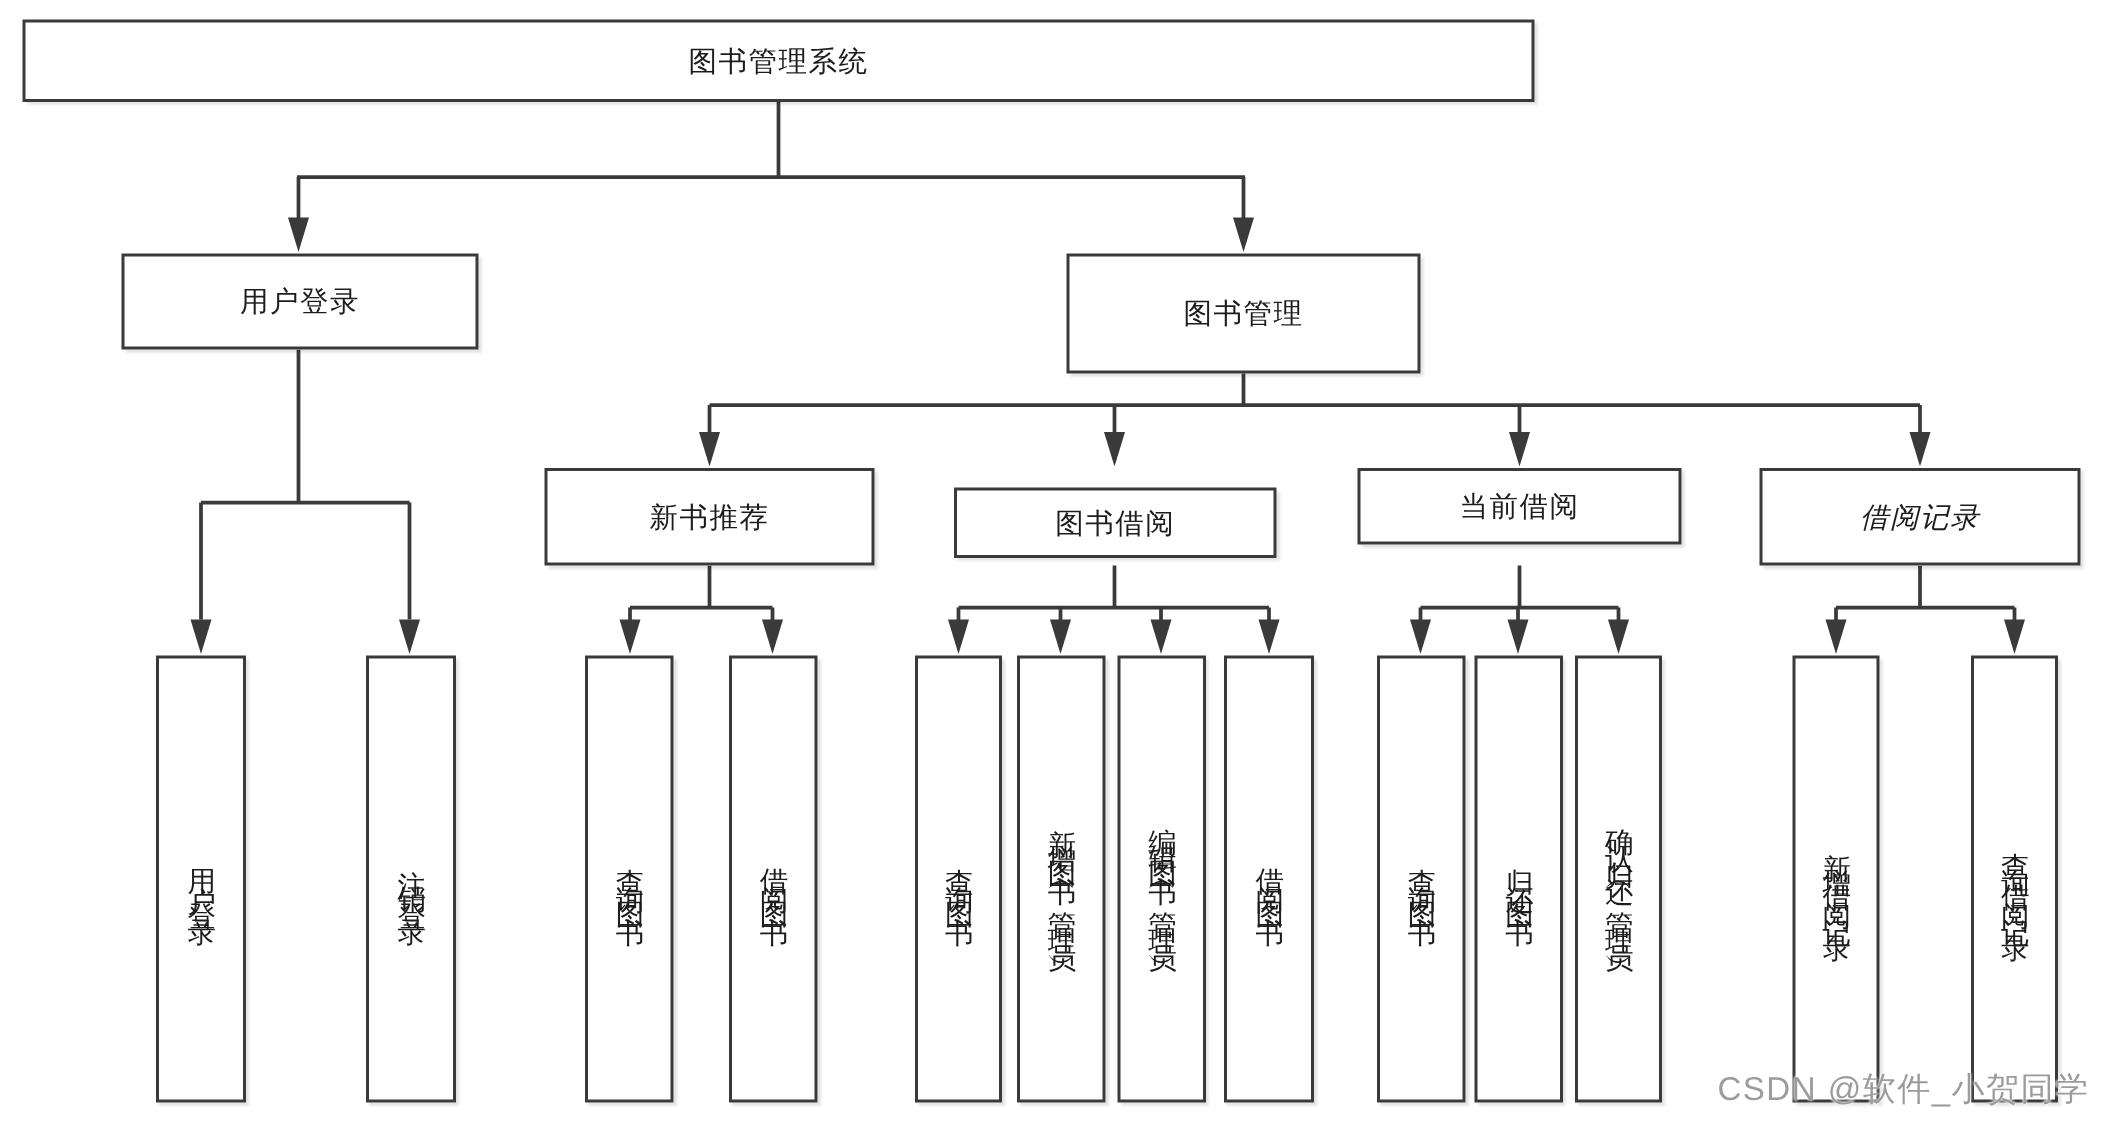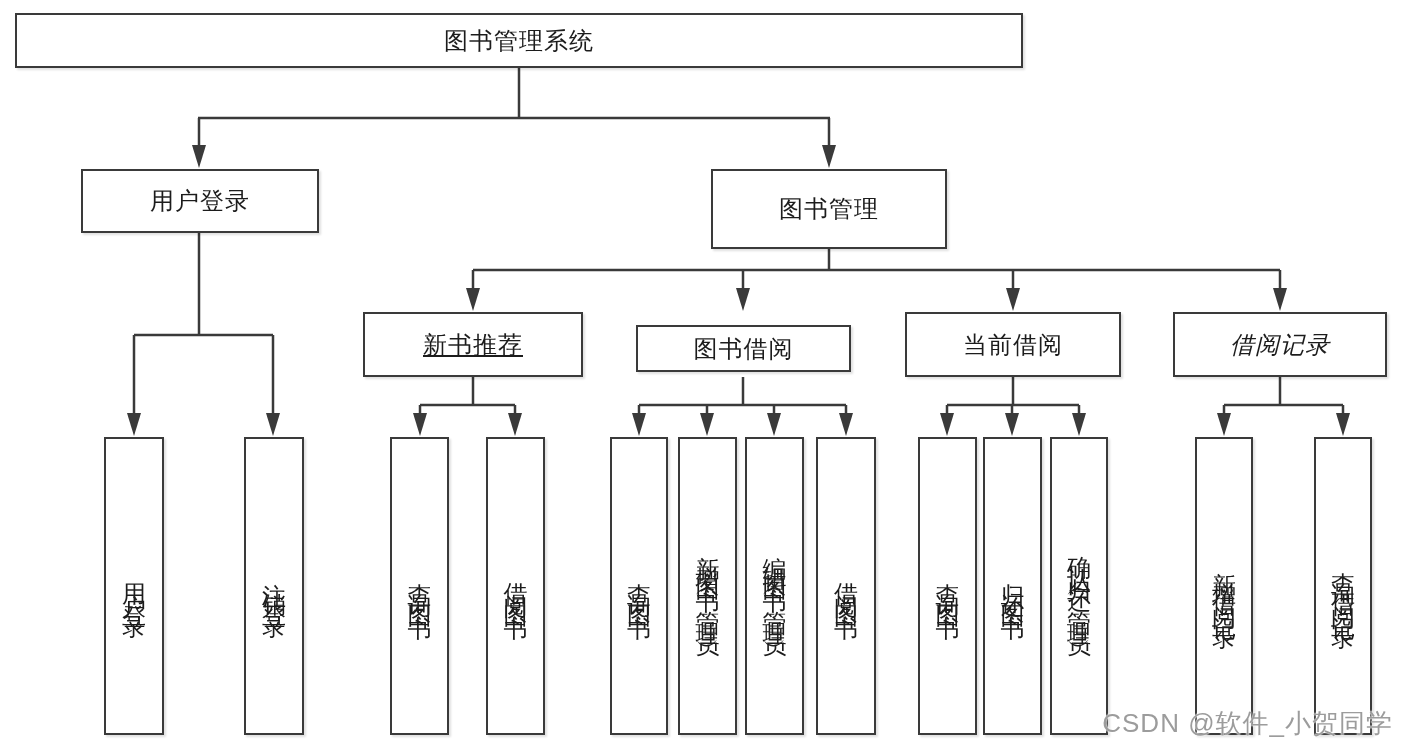--- a/index.html
+++ b/index.html
@@ -14,37 +14,37 @@
   .box{
     position:absolute;
     box-sizing:border-box;
     background:#fff;
     border:2px solid #3a3a3a;
     display:flex;
     align-items:center;
     justify-content:center;
     z-index:2;
     color:#1c1c1c;
-    font-size:24px;
+    font-size:19px;
     letter-spacing:1px;
     box-shadow:2px 2px 2px rgba(0,0,0,0.12);
   }
   .box.v span{
     writing-mode:vertical-lr;
     text-orientation:mixed;
     letter-spacing:11px;
     line-height:1;
     white-space:nowrap;
   }
   #watermark{
     position:absolute;
     right:12px;
     bottom:6px;
     z-index:5;
-    font-size:26px;
+    font-size:22px;
     color:#9c9c9c;
     letter-spacing:1px;
     text-shadow:0 0 2px #fff,0 0 2px #fff;
   }
 </style>
 </head>
 <body>
 
 <div id="canvas">
 
@@ -101,23 +101,23 @@
       <polygon points="1072,413 1086,413 1079,436" fill="#3a3a3a"></polygon>
       <polygon points="1217,413 1231,413 1224,436" fill="#3a3a3a"></polygon>
       <polygon points="1336,413 1350,413 1343,436" fill="#3a3a3a"></polygon>
     </svg>
 
   <div class="box" style="left:15px;top:13px;width:1008px;height:55px;">图书管理系统</div>
 
   <div class="box" style="left:81px;top:169px;width:238px;height:64px;">用户登录</div>
   <div class="box" style="left:711px;top:169px;width:236px;height:80px;">图书管理</div>
 
-  <div class="box" style="left:363px;top:312px;width:220px;height:65px;text-decoration:underline;">新书推荐</div>
+  <div class="box" style="left:363px;top:312px;width:220px;height:65px;">新书推荐</div>
   <div class="box" style="left:636px;top:325px;width:215px;height:47px;">图书借阅</div>
-  <div class="box" style="left:905px;top:312px;width:216px;height:65px;">当前借阅</div>
+  <div class="box" style="left:905px;top:312px;width:216px;height:51px;">当前借阅</div>
   <div class="box" style="left:1173px;top:312px;width:214px;height:65px;font-style:italic;">借阅记录</div>
 
   <div class="box v" style="left:104px;top:437px;width:60px;height:298px;">
     <span>用户登录</span>
     </div>
   <div class="box v" style="left:244px;top:437px;width:60px;height:298px;">
     <span>注销登录</span>
     </div>
 
   <div class="box v" style="left:390px;top:437px;width:59px;height:298px;">

